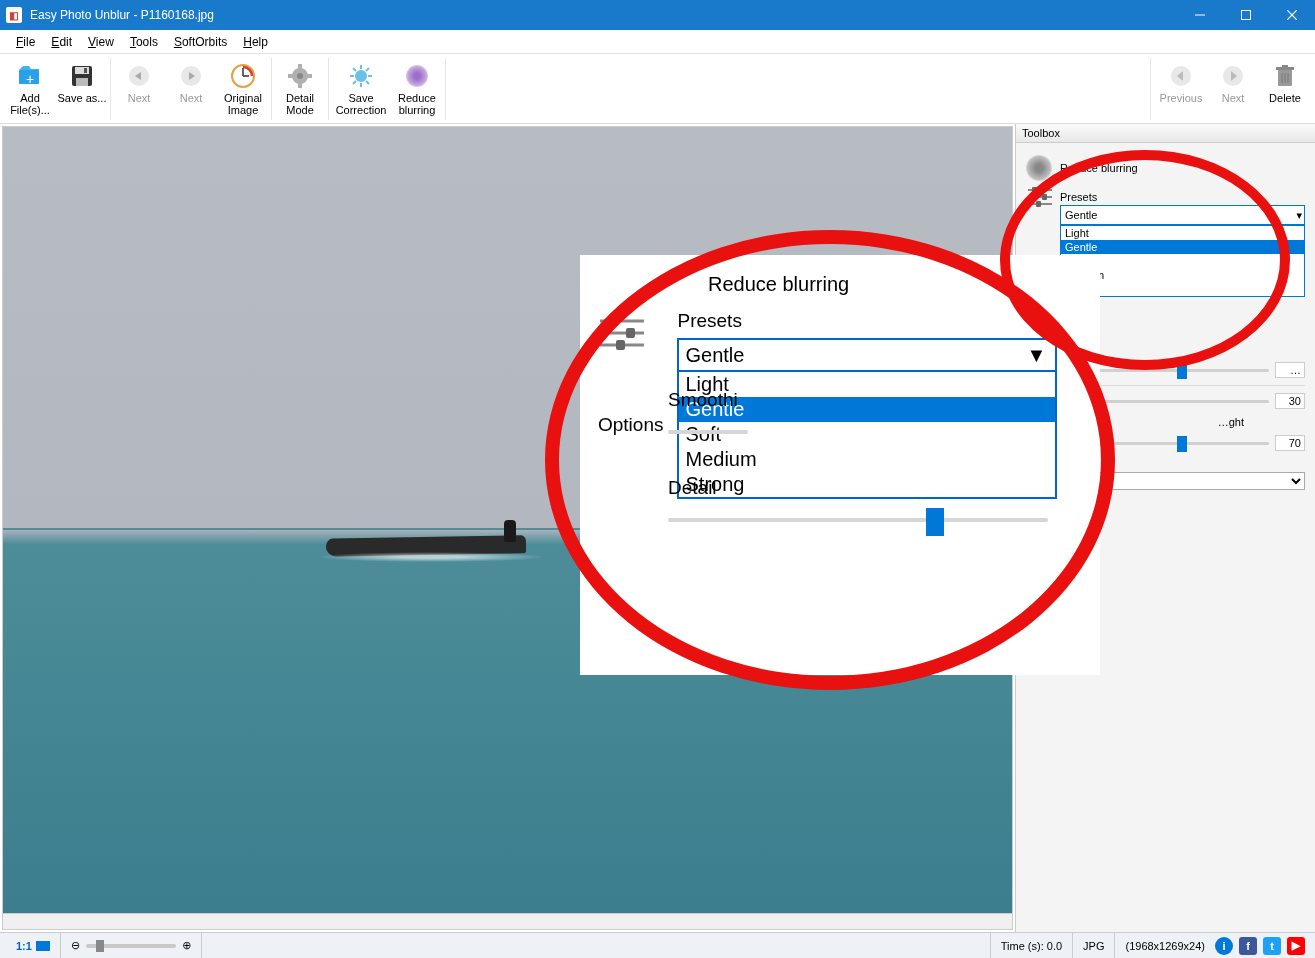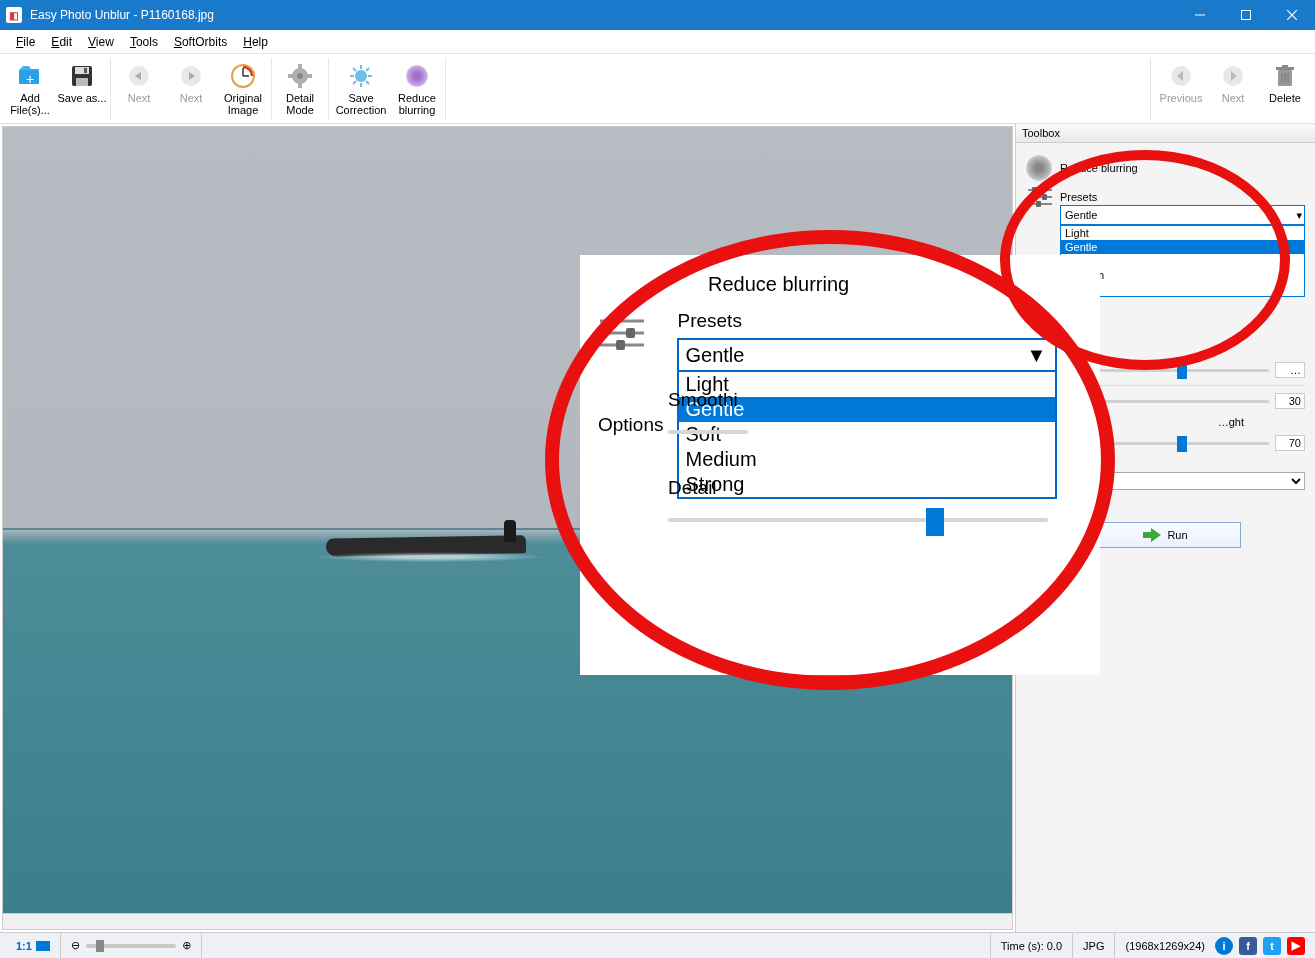--- a/index.html
+++ b/index.html
@@ -348,28 +348,20 @@
               <div class="tb-thumb" style="left:62%;"></div>
           </div>
           <div class="tb-val">70</div>
         </div>
 
         <div class="tb-label">…ong</div>
         <select class="tb-small-select"><option></option></select>
 
         <div class="tb-label" style="margin-top:8px;">…togram</div>
 
-        <div style="display:flex;justify-content:center;">
-          <div class="tb-run">
-            <svg width="18" height="14">
-                <path d="M0 4 L8 4 L8 0 L18 7 L8 14 L8 10 L0 10 Z" fill="#3aaa3a"></path>
-              </svg>
-            <span>Run</span>
-          </div>
-        </div>
       </div>
     </div>
   </div>
 
   <div class="statusbar">
     <div class="cell" style="color:#0066cc;">
       <span>1:1</span>
       <span style="display:inline-block;width:14px;height:10px;background:#0078d7;margin-left:4px;"></span>
     </div>
     <div class="cell zoom-ctrl">

